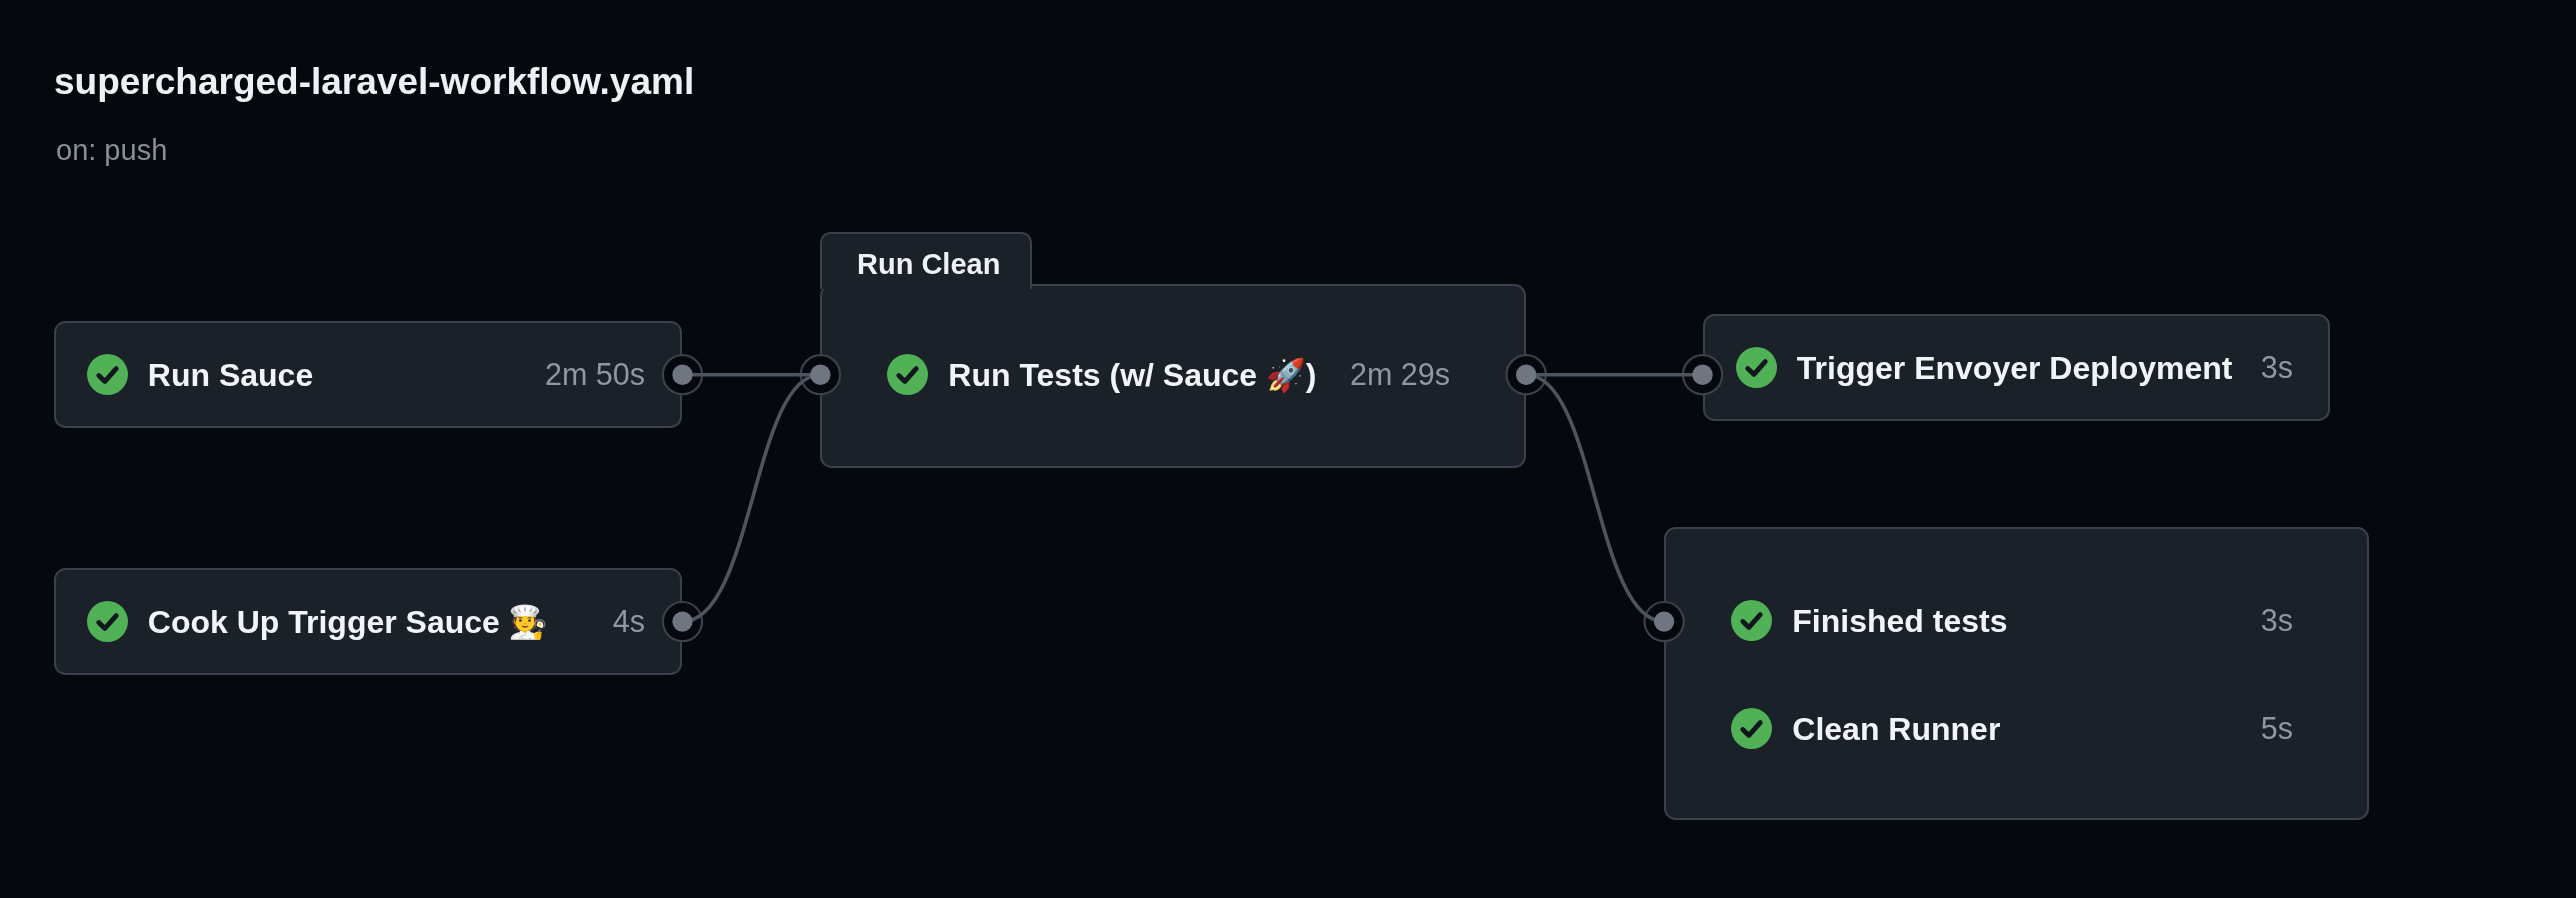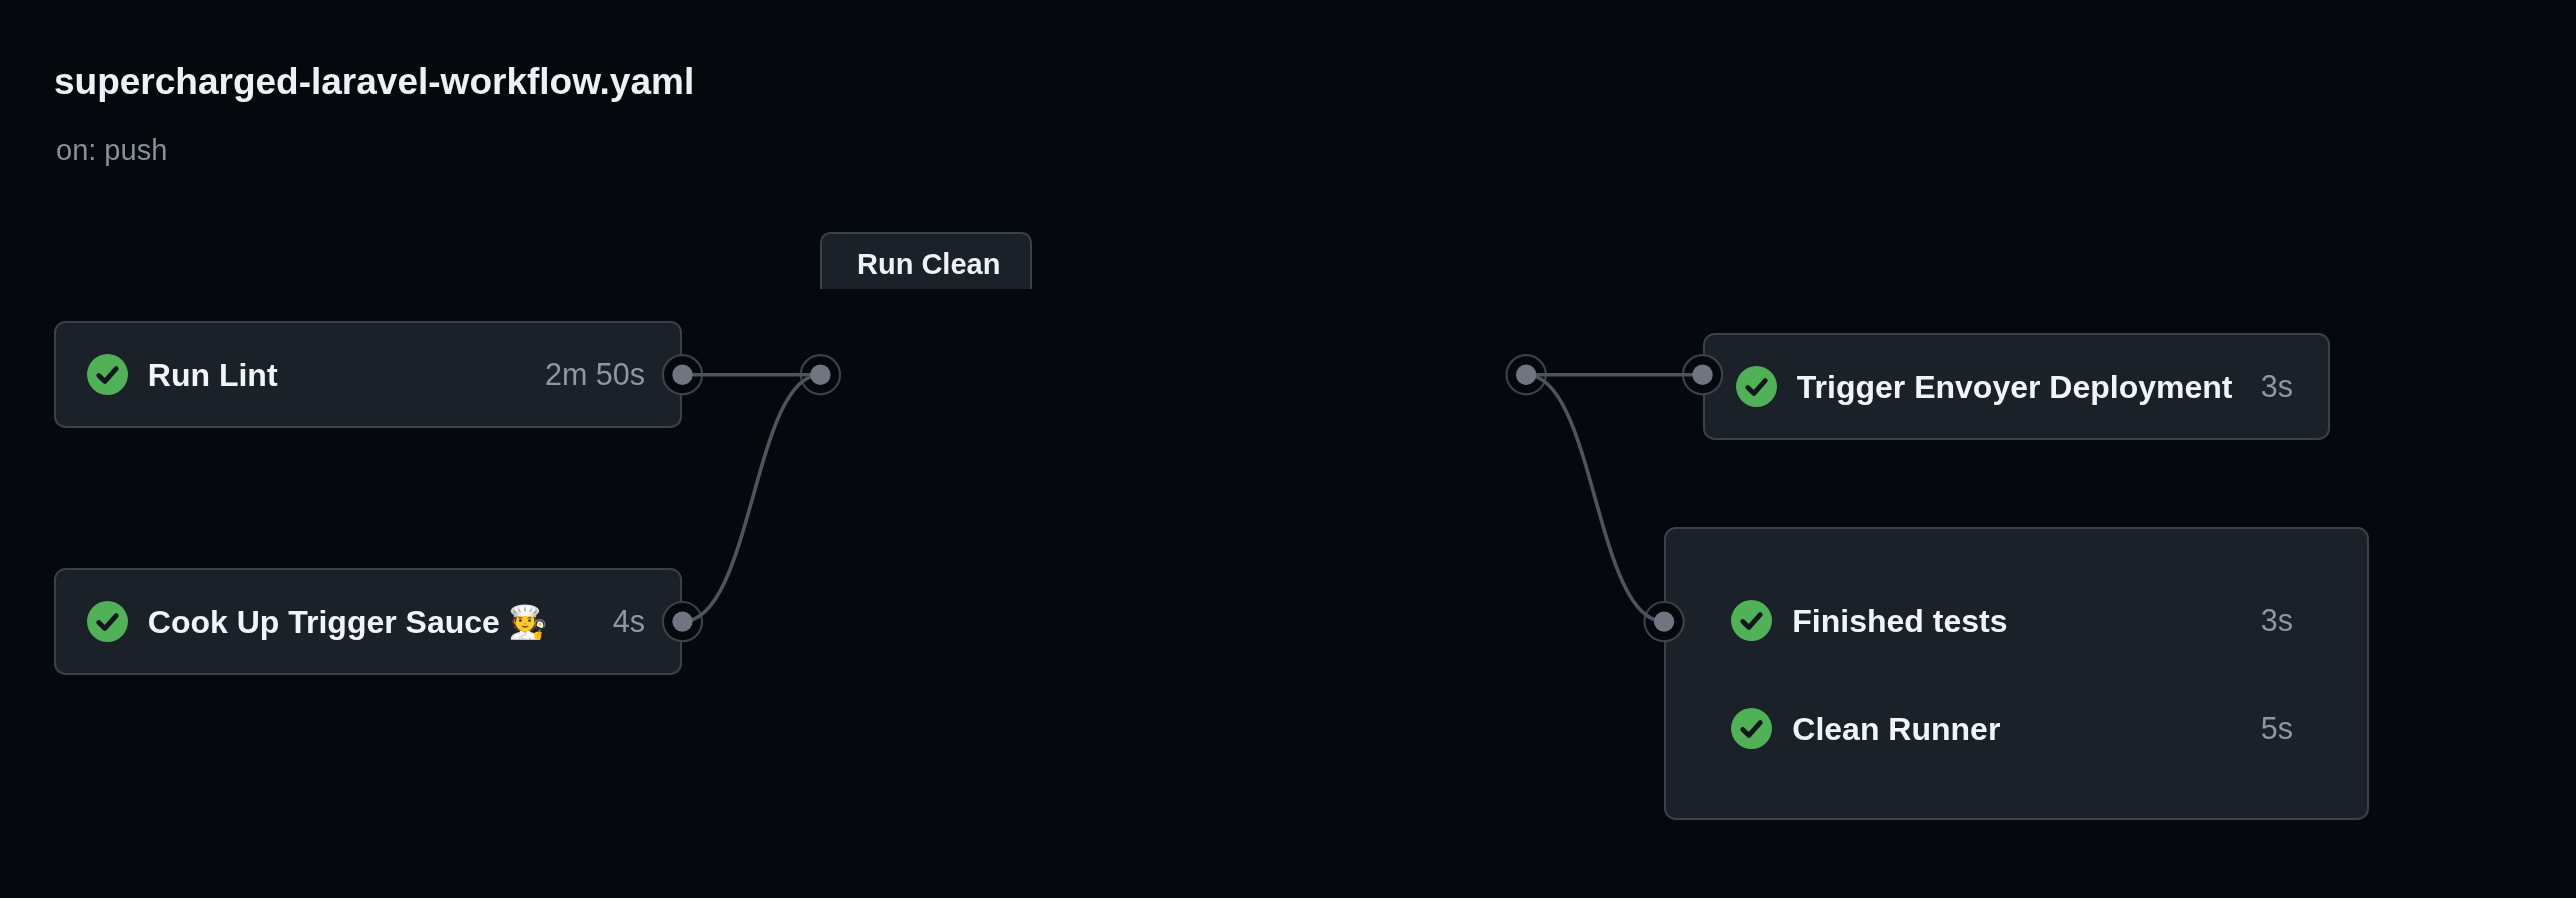--- a/index.html
+++ b/index.html
@@ -76,39 +76,49 @@
 <div class="stage">
 
   <div class="wf-title">supercharged-laravel-workflow.yaml</div>
   <div class="wf-trigger">on: push</div>
 
   <div class="card job-row standalone" style="left:54px; top:321px; width:628px; height:107px;">
     <svg class="check-icon" viewBox="0 0 16 16">
       <circle cx="8" cy="8" r="8" fill="#50b157"></circle>
       <path d="M4.6 8.4 L7.0 10.7 L11.4 5.7" stroke="#12171e" stroke-width="1.9" fill="none" stroke-linecap="round" stroke-linejoin="round"></path>
     </svg>
-    <span class="job-label">Run Lint</span>
+    <span class="job-label">Run Sauce</span>
     <span class="job-duration">2m 50s</span>
   </div>
 
   <div class="card job-row standalone" style="left:54px; top:568px; width:628px; height:107px;">
     <svg class="check-icon" viewBox="0 0 16 16">
       <circle cx="8" cy="8" r="8" fill="#50b157"></circle>
       <path d="M4.6 8.4 L7.0 10.7 L11.4 5.7" stroke="#12171e" stroke-width="1.9" fill="none" stroke-linecap="round" stroke-linejoin="round"></path>
     </svg>
     <span class="job-label">Cook Up Trigger Sauce 🧑‍🍳</span>
     <span class="job-duration">4s</span>
   </div>
 
   <div class="group-tab" style="left:820px; top:232px; width:212px; height:57px;">
     <span class="group-tab-label">Run Clean</span>
   </div>
 
+  <div class="card" style="left:820px; top:284px; width:706px; height:184px;">
+    <div class="job-row group-row" style="top:35px;">
+      <svg class="check-icon" viewBox="0 0 16 16">
+        <circle cx="8" cy="8" r="8" fill="#50b157"></circle>
+        <path d="M4.6 8.4 L7.0 10.7 L11.4 5.7" stroke="#12171e" stroke-width="1.9" fill="none" stroke-linecap="round" stroke-linejoin="round"></path>
+      </svg>
+      <span class="job-label">Run Tests (w/ Sauce 🚀)</span>
+      <span class="job-duration">2m 29s</span>
+    </div>
+  </div>
 
-  <div class="card job-row standalone" style="left:1703px; top:333px; width:627px; height:107px;justify-content:flex-end;">
+  <div class="card job-row standalone" style="left:1703px; top:314px; width:627px; height:107px;justify-content:flex-end;">
     <svg class="check-icon" viewBox="0 0 16 16">
       <circle cx="8" cy="8" r="8" fill="#50b157"></circle>
       <path d="M4.6 8.4 L7.0 10.7 L11.4 5.7" stroke="#12171e" stroke-width="1.9" fill="none" stroke-linecap="round" stroke-linejoin="round"></path>
     </svg>
     <span class="job-label">Trigger Envoyer Deployment</span>
     <span class="job-duration">3s</span>
   </div>
 
   <div class="card" style="left:1664px; top:527px; width:705px; height:293px;">
     <div class="job-row group-row" style="top:38px;">

